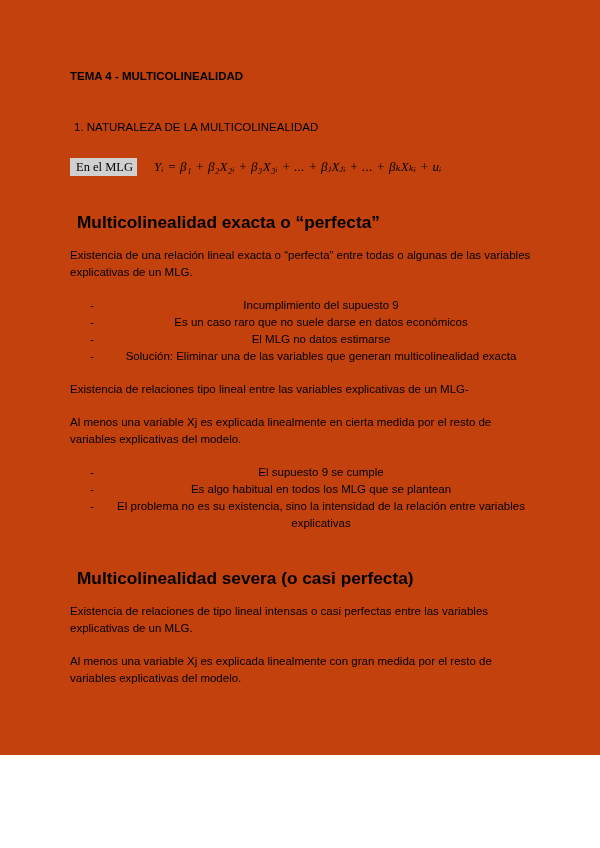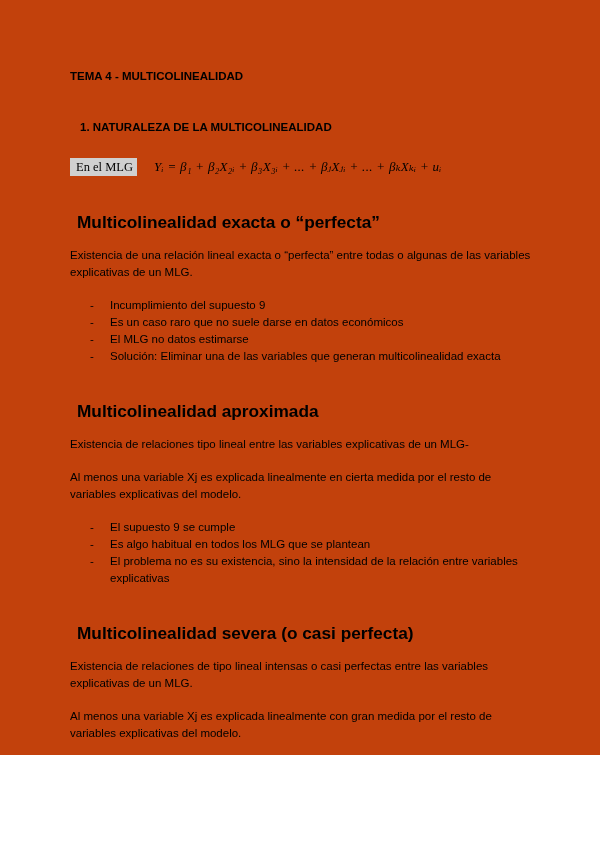--- a/index.html
+++ b/index.html
@@ -19,22 +19,22 @@
     line-height: 17px;
     color: #000000;
     overflow: hidden;
   }
   .doc-title {
     font-size: 11.5px;
     font-weight: bold;
     margin: 0 0 34px 0;
   }
   .section-heading {
-    font-weight: bold;
-    margin: 0 0 22px 10px;
+    font-weight: normal;
+    margin: 0 0 22px 4px;
   }
   .formula-line {
     font-family: "Liberation Serif", "DejaVu Serif", serif;
     font-size: 12.5px;
     margin: 15px 0 32px 0;
     white-space: nowrap;
   }
   .formula-label {
     background: #d0d0d0;
     padding: 2px 4px 2px 6px;
@@ -64,20 +64,21 @@
   .bullet-marker {
     flex: 0 0 20px;
     box-sizing: border-box;
     padding-left: 20px;
     width: 40px;
     flex-basis: 40px;
     text-align: left;
   }
   .bullet-text {
     flex: 1 1 auto;
+    text-align: center;
   }
 </style>
 </head>
 <body>
 
 <div class="page">
 
   <h1 class="doc-title">TEMA 4 - MULTICOLINEALIDAD</h1>
 
   <div class="section-heading">1. NATURALEZA DE LA MULTICOLINEALIDAD</div>
@@ -102,21 +103,20 @@
     <div class="bullet-item">
       <span class="bullet-marker">-</span>
       <span class="bullet-text">El MLG no datos estimarse</span>
     </div>
     <div class="bullet-item">
       <span class="bullet-marker">-</span>
       <span class="bullet-text">Solución: Eliminar una de las variables que generan multicolinealidad exacta</span>
     </div>
   </div>
 
-  <h2 class="sub-heading">Multicolinealidad aproximada</h2>
   <p class="para">Existencia de relaciones tipo lineal entre las variables explicativas de un MLG-</p>
   <p class="para">Al menos una variable Xj es explicada linealmente en cierta medida por el resto de variables explicativas del modelo.</p>
 
   <div class="bullet-list">
     <div class="bullet-item">
       <span class="bullet-marker">-</span>
       <span class="bullet-text">El supuesto 9 se cumple</span>
     </div>
     <div class="bullet-item">
       <span class="bullet-marker">-</span>

